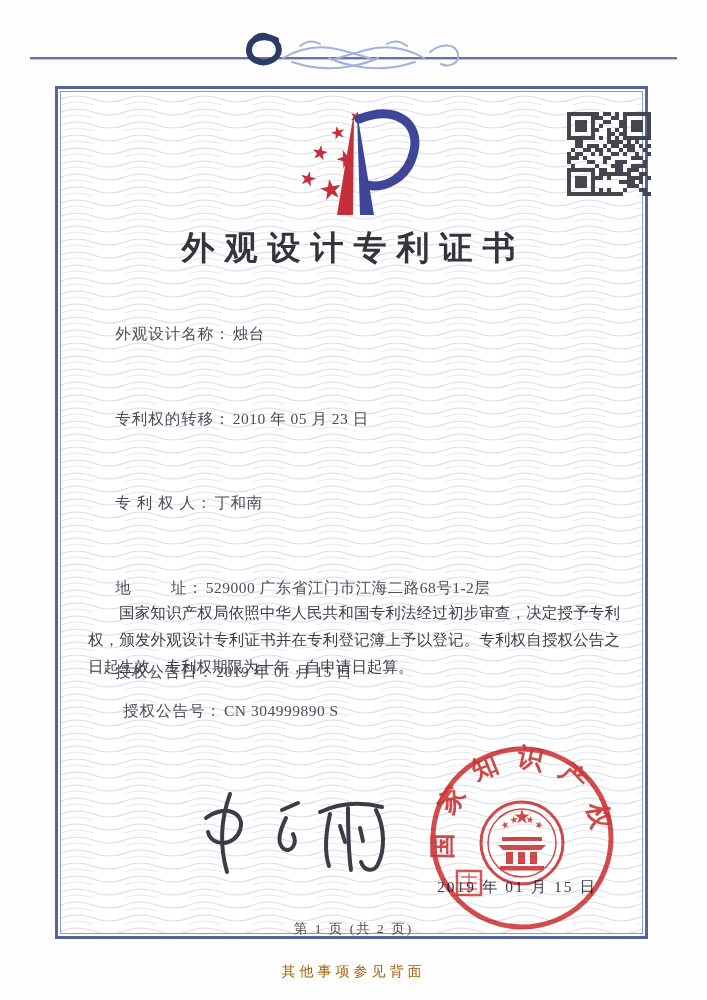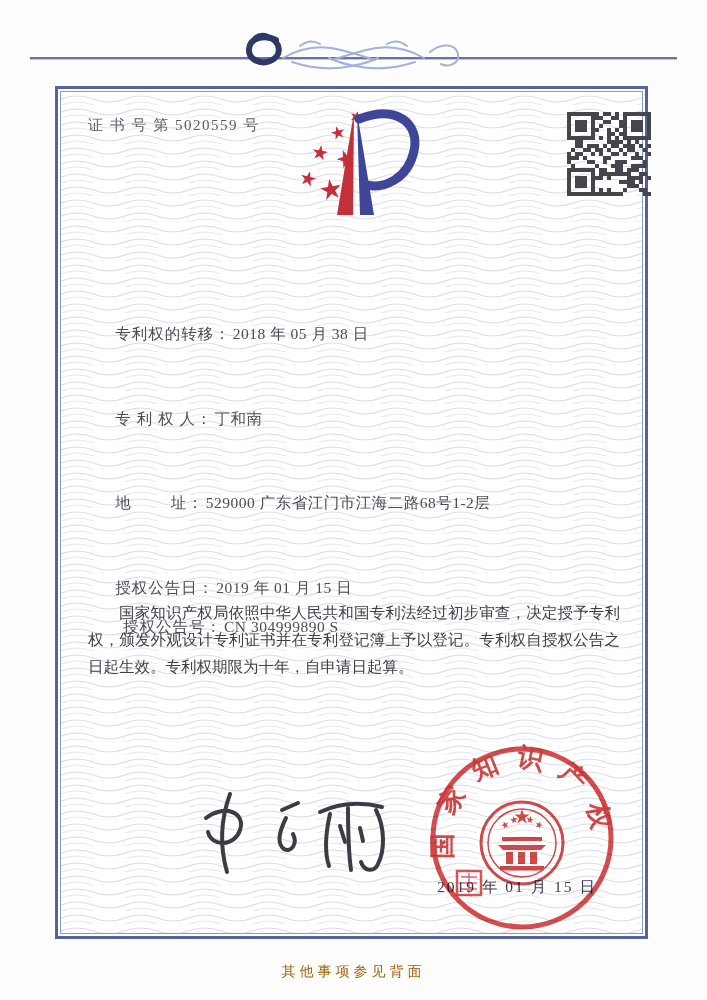--- a/index.html
+++ b/index.html
@@ -73,21 +73,20 @@
             <path d="M0,7 Q16,1 32,7 T64,7" fill="none" stroke="#dcdcec" stroke-width="1.2"></path>
             <path d="M0,13 Q16,7 32,13 T64,13" fill="none" stroke="#e6e6f2" stroke-width="1"></path>
           </pattern>
         </defs>
         <rect width="100%" height="100%" fill="#ffffff"></rect>
         <rect width="100%" height="100%" fill="url(#wv)"></rect>
       </svg>
     </div>
   </div>
 
-  <div class="cert-number">证 书 号 第 5020559 号</div>
 
   <svg class="logo" width="128" height="118">
     <g fill="#c4303a">
       <use href="#star" transform="translate(63,15) scale(6) rotate(20)"></use>
       <use href="#star" transform="translate(45,31) scale(7) rotate(-15)"></use>
       <use href="#star" transform="translate(27,51) scale(8) rotate(10)"></use>
       <use href="#star" transform="translate(53,57) scale(9.5) rotate(-20)"></use>
       <use href="#star" transform="translate(15,77) scale(8) rotate(15)"></use>
       <use href="#star" transform="translate(38,88) scale(11) rotate(-10)"></use>
     </g>
@@ -327,24 +326,28 @@
       <i style="left: 32px; top: 80px; width: 4px; height: 4px;"></i>
       <i style="left: 36px; top: 80px; width: 4px; height: 4px;"></i>
       <i style="left: 40px; top: 80px; width: 4px; height: 4px;"></i>
       <i style="left: 44px; top: 80px; width: 4px; height: 4px;"></i>
       <i style="left: 48px; top: 80px; width: 4px; height: 4px;"></i>
       <i style="left: 52px; top: 80px; width: 4px; height: 4px;"></i>
       <i style="left: 76px; top: 80px; width: 4px; height: 4px;"></i>
       <i style="left: 80px; top: 80px; width: 4px; height: 4px;"></i>
     </div>
 
+  <div class="title">外观设计专利证书</div>
 
   <div class="rows">
     <div class="row">
-      <span class="label">专利权的转移：</span><span class="value">2018 年 05 月 38 日</span>
+      <span class="label">外观设计名称：</span><span class="value">烛台</span>
+    </div>
+    <div class="row">
+      <span class="label">专利权的转移：</span><span class="value">2010 年 05 月 23 日</span>
     </div>
     <div class="row">
       <span class="label">专 利 权 人：</span><span class="value">丁和南</span>
     </div>
     <div class="row">
       <span class="label">地        址：</span><span class="value">529000 广东省江门市江海二路68号1-2层</span>
     </div>
     <div class="row">
       <span class="label">授权公告日：</span><span class="value">2019 年 01 月 15 日</span>
       <span class="pair2">
@@ -397,15 +400,16 @@
         <rect x="79" y="109" width="7" height="12"></rect>
         <rect x="91" y="109" width="7" height="12"></rect>
         <rect x="103" y="109" width="7" height="12"></rect>
         <rect x="73" y="123" width="44" height="4.5"></rect>
       </g>
     </g>
     <rect x="30" y="128" width="24" height="24" fill="none" stroke="#cf3a3a" stroke-width="2.5" opacity="0.85"></rect>
     <path d="M34,134 h16 M34,140 h16 M34,146 h16 M42,130 v20" stroke="#cf3a3a" stroke-width="1.5" opacity="0.7"></path>
   </svg>
 
+  <div class="page-footer">第 1 页 (共 2 页)</div>
   <div class="back-note">其他事项参见背面</div>
 
 </div>
 
 </body></html>

